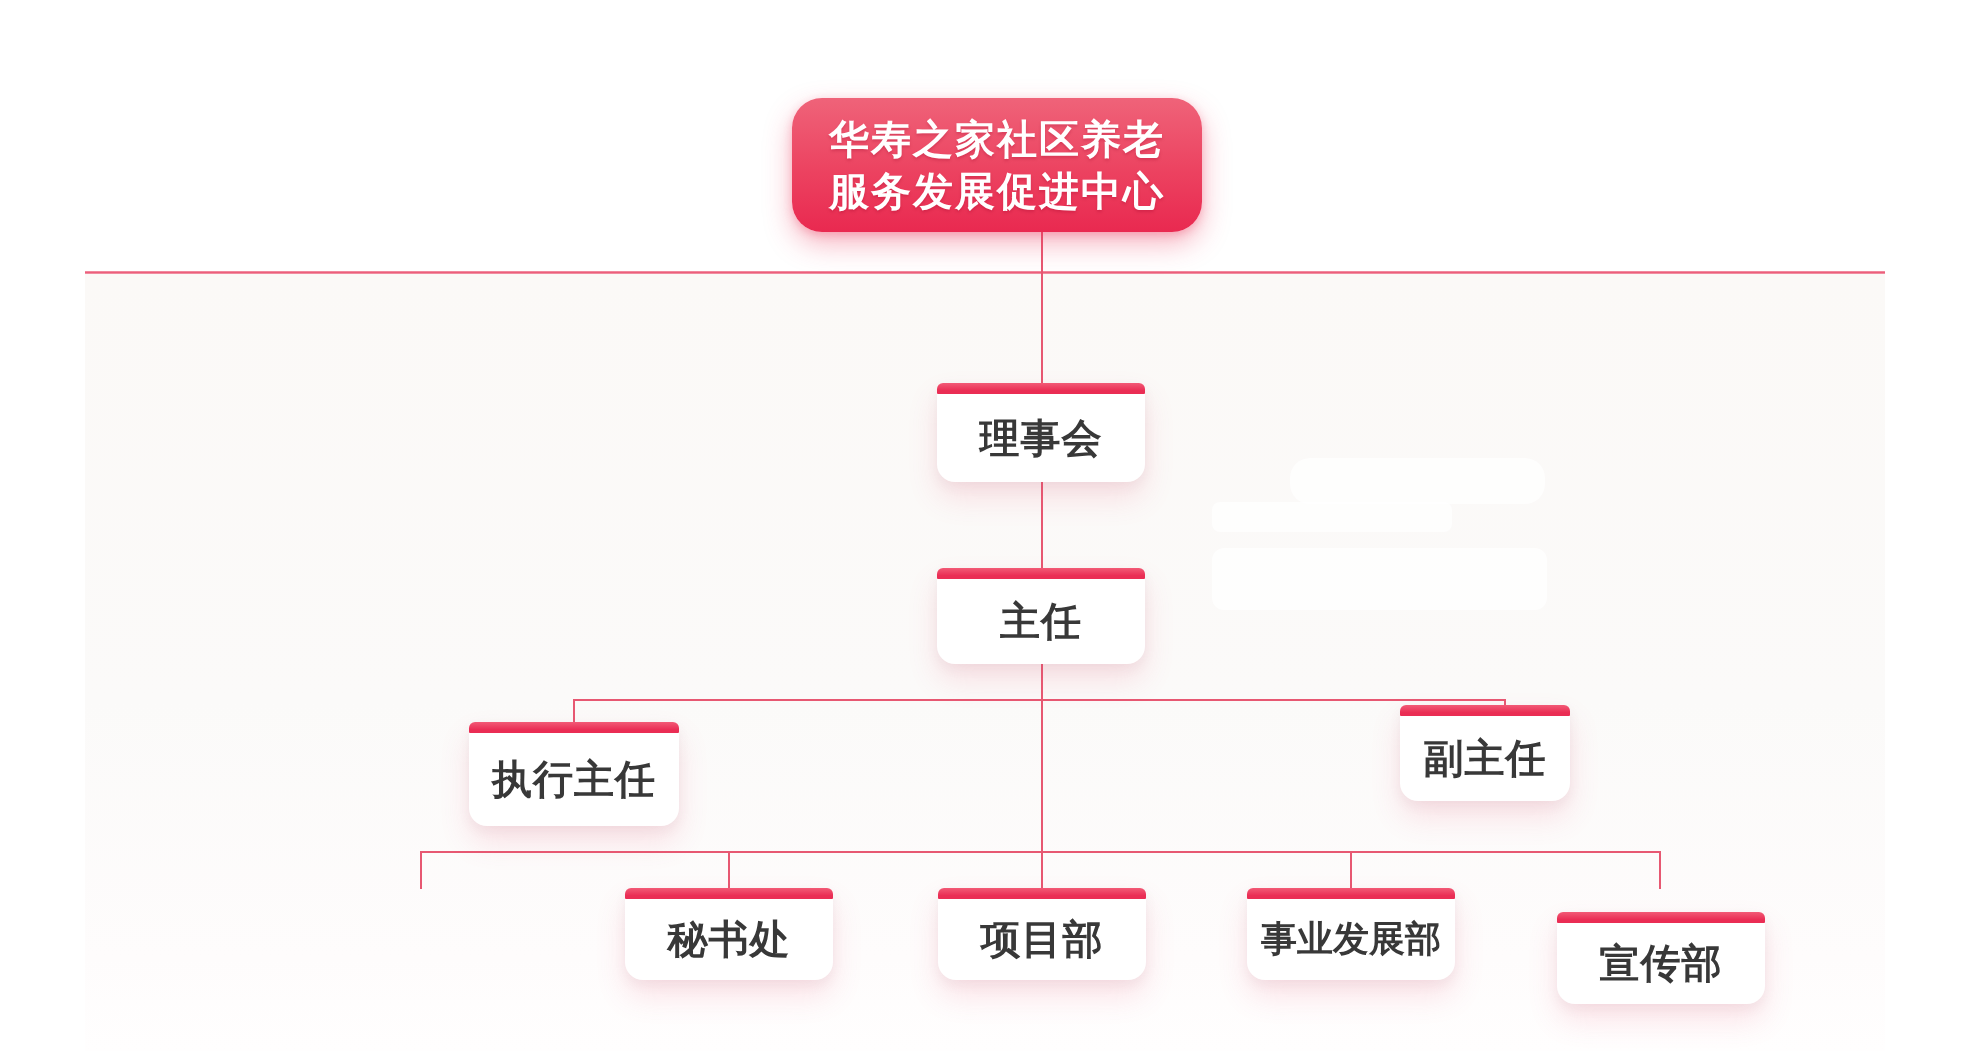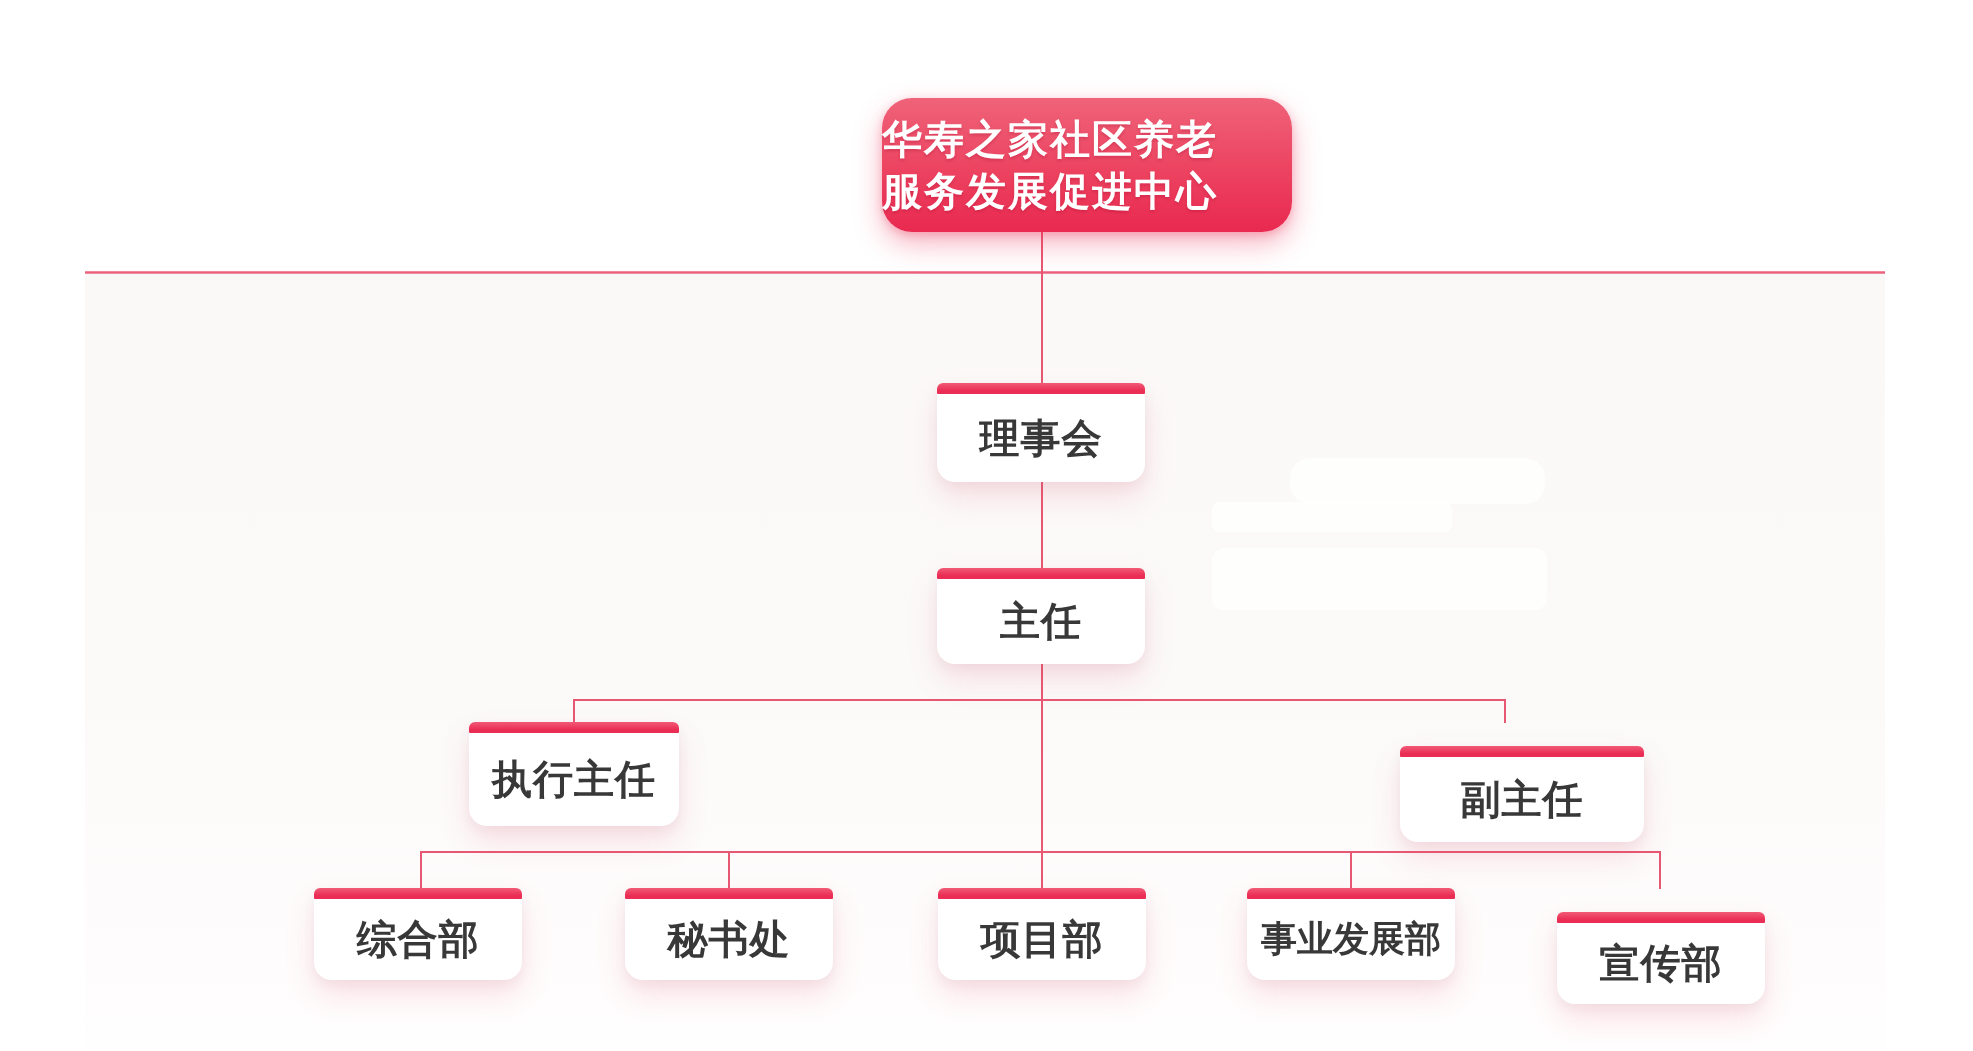--- a/index.html
+++ b/index.html
@@ -18,25 +18,25 @@
   .divider{
     position:absolute;left:85px;top:271px;width:1800px;height:3px;
     background:linear-gradient(180deg,#f49cae 0%,#ec5f7b 50%,#f2a3b3 100%);
   }
   
   .vline,.hline{position:absolute;background:#e75872;}
   .vline{width:2px;}
   .hline{height:2px;}
   
   .root{
-    position:absolute;left:882px;top:98px;width:410px;height:134px;
+    position:absolute;left:792px;top:98px;width:410px;height:134px;
     border-radius:30px;
     background:linear-gradient(180deg,#ef6379 0%,#ec4260 55%,#e92950 100%);
     box-shadow:0 12px 28px rgba(236,49,86,0.35), 0 3px 8px rgba(236,49,86,0.25);
-    display:flex;flex-direction:column;justify-content:center;
+    display:flex;flex-direction:column;align-items:center;justify-content:center;
     color:#ffffff;font-weight:bold;font-size:40px;line-height:1.3;letter-spacing:2px;
     text-shadow:0 2px 3px rgba(150,0,40,0.25);
   }
   
   .node{
     position:absolute;width:208px;background:#ffffff;
     border-radius:6px 6px 18px 18px;
     box-shadow:0 16px 30px rgba(238,90,120,0.16), 0 5px 12px rgba(120,90,100,0.07);
     display:flex;flex-direction:column;
   }
@@ -90,29 +90,25 @@
 
   <div class="node" style="left:937px;top:568px;height:96px;">
     <div class="bar"></div>
     <div class="body">主任</div>
   </div>
 
   <div class="node" style="left:469px;top:722px;width:210px;height:104px;">
     <div class="bar"></div>
     <div class="body">执行主任</div>
   </div>
-  <div class="node" style="left:1400px;top:746px;width:244px;height:96px;">
+  <div class="node" style="left:1400px;top:705px;width:170px;height:96px;">
     <div class="bar"></div>
     <div class="body">副主任</div>
   </div>
 
-  <div class="node" style="left:314px;top:888px;height:92px;">
-    <div class="bar"></div>
-    <div class="body">综合部</div>
-  </div>
   <div class="node" style="left:625px;top:888px;height:92px;text-align:right;">
     <div class="bar"></div>
     <div class="body">秘书处</div>
   </div>
   <div class="node" style="left:938px;top:888px;height:92px;justify-content:center;">
     <div class="bar"></div>
     <div class="body">项目部</div>
   </div>
   <div class="node" style="left:1247px;top:888px;height:92px;">
     <div class="bar"></div>

